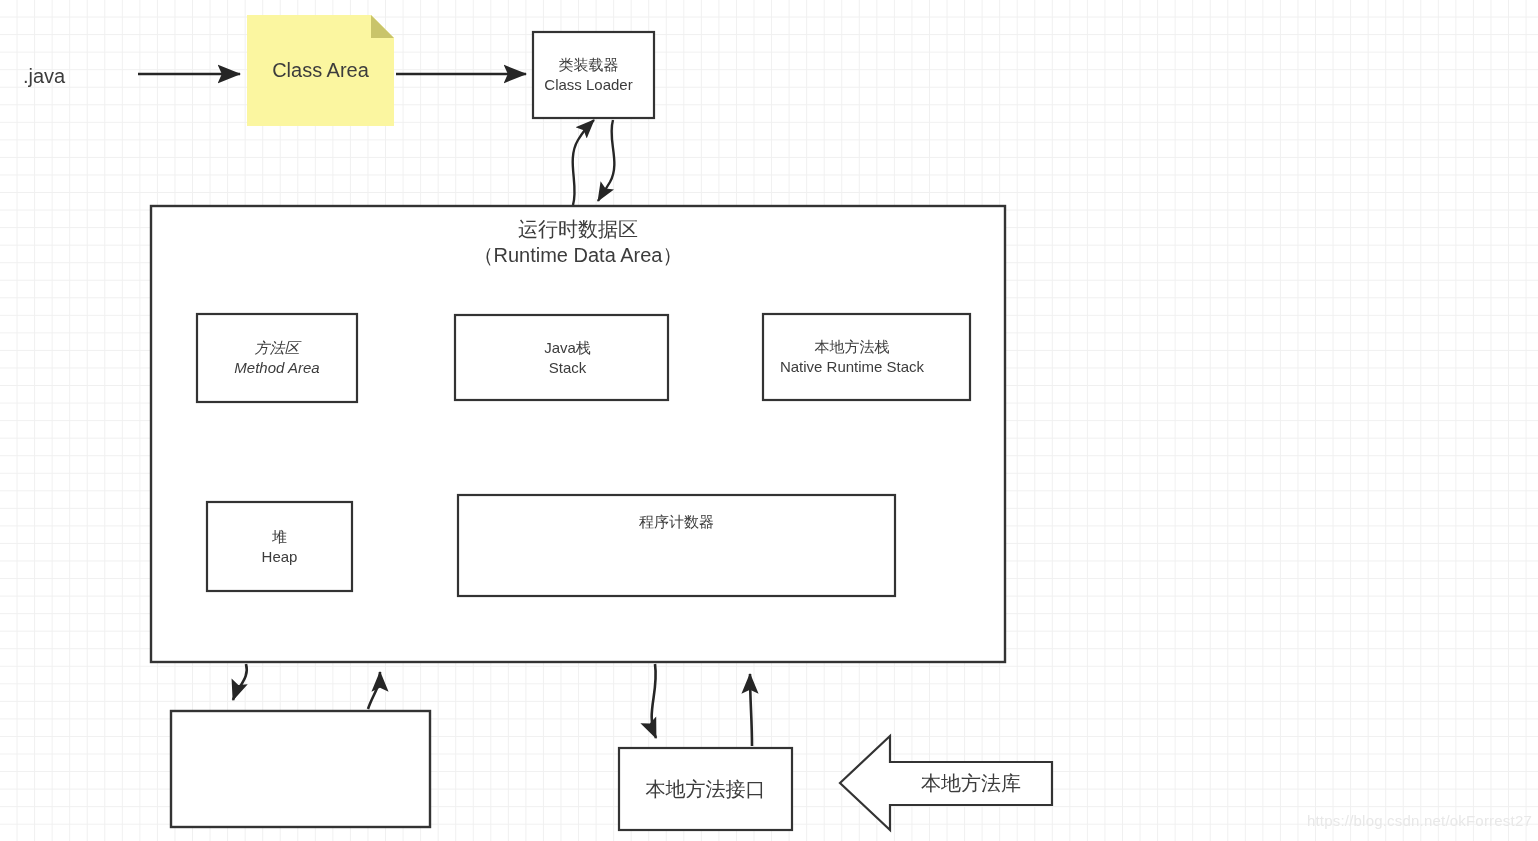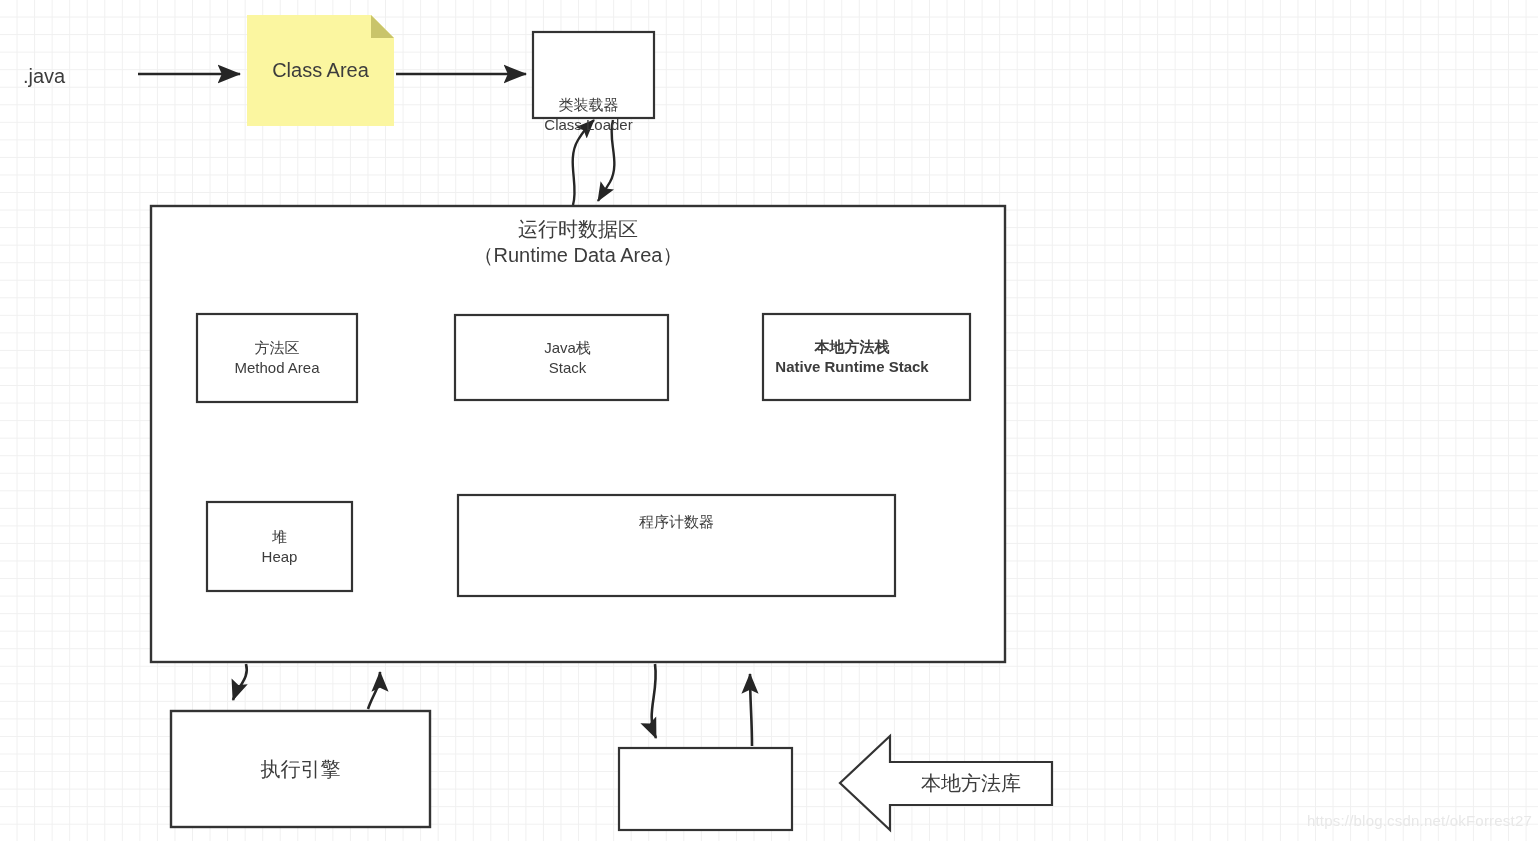--- a/index.html
+++ b/index.html
@@ -111,58 +111,58 @@
   </svg>
 
   <div class="node-label lbl-16" style="left:23px; top:64px; width:80px; height:24px; align-items:flex-start;">
     <span>.java</span>
   </div>
 
   <div class="node-label lbl-16" style="left:247px; top:15px; width:147px; height:111px;">
     <span>Class Area</span>
   </div>
 
-  <div class="node-label lbl-15" style="left:533px; top:32px; width:111px; height:86px;margin-top:40px;">
+  <div class="node-label lbl-15" style="left:533px; top:32px; width:111px; height:86px;">
     <span>类装载器</span>
     <span>Class Loader</span>
   </div>
 
   <div class="node-label lbl-16" style="left:151px; top:228px; width:854px; height:28px; ">
     <span>运行时数据区</span>
     <span>（Runtime Data Area）</span>
   </div>
 
-  <div class="node-label lbl-15" style="left:197px; top:314px; width:160px; height:88px;">
+  <div class="node-label lbl-15" style="left:197px; top:314px; width:160px; height:88px;font-style:italic;">
     <span>方法区</span>
     <span>Method Area</span>
   </div>
 
   <div class="node-label lbl-15" style="left:455px; top:315px; width:213px; height:85px;padding-left:6px;">
     <span>Java栈</span>
     <span>Stack</span>
   </div>
 
-  <div class="node-label lbl-15" style="left:763px; top:314px; width:178px; height:86px;font-weight:bold;">
+  <div class="node-label lbl-15" style="left:763px; top:314px; width:178px; height:86px;">
     <span>本地方法栈</span>
     <span>Native Runtime Stack</span>
   </div>
 
   <div class="node-label lbl-15" style="left:207px; top:502px; width:145px; height:89px;">
     <span>堆</span>
     <span>Heap</span>
   </div>
 
   <div class="node-label lbl-15" style="left:458px; top:471px; width:437px; height:101px;">
     <span>程序计数器</span>
   </div>
 
-  <div class="node-label lbl-16" style="left:171px; top:711px; width:259px; height:116px;">
-    <span>执行引擎</span>
+
+  <div class="node-label lbl-16" style="left:619px; top:748px; width:173px; height:82px;">
+    <span>本地方法接口</span>
   </div>
-
 
   <div class="node-label lbl-16" style="left:890px; top:762px; width:162px; height:43px;">
     <span>本地方法库</span>
   </div>
 
   <div class="watermark">https://blog.csdn.net/okForrest27</div>
 
 </div>
 
 </body></html>

